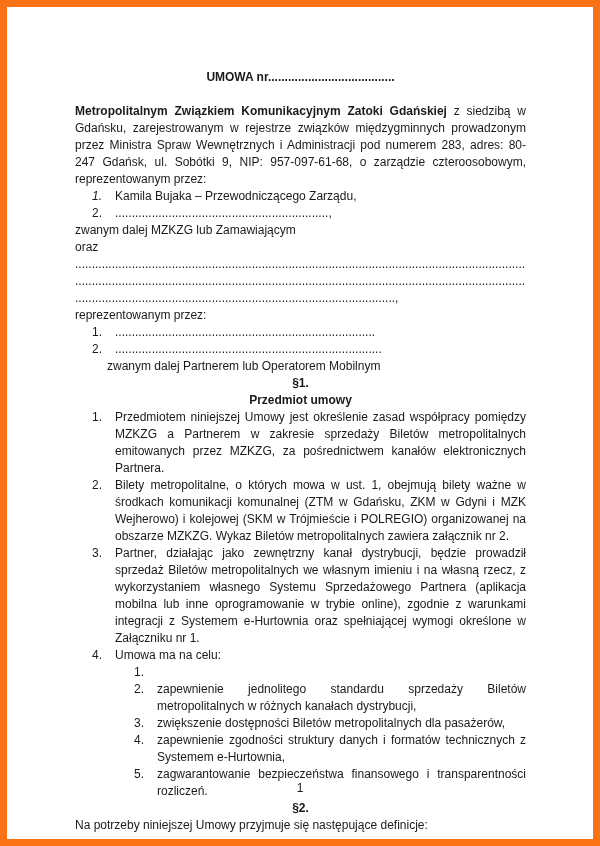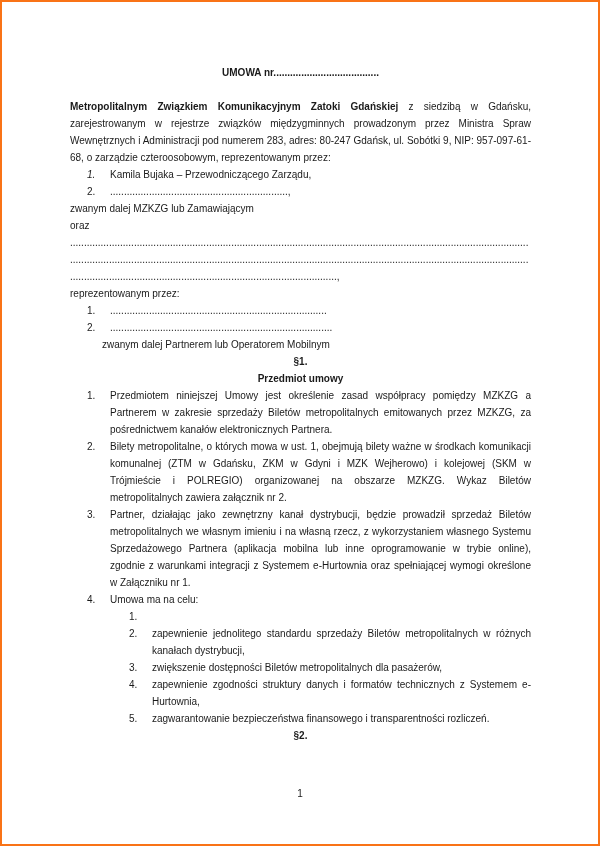--- a/index.html
+++ b/index.html
@@ -1,24 +1,24 @@
 <!DOCTYPE html>
 <html><head>
 <meta charset="utf-8">
 <style>
   html,body{margin:0;padding:0;background:#ffffff;}
   .page{
     position:relative;
     width:600px;height:846px;
     box-sizing:border-box;
     background:#ffffff;
-    border:2px solid #f97316;
+    border:7px solid #f97316;
     padding:62px 67px 0 68px;
     font-family:"Liberation Sans",sans-serif;
-    font-size:10px;
+    font-size:12px;
     line-height:17px;
     color:#1a1a1a;
     overflow:hidden;
   }
   .center{text-align:center;}
   .bold{font-weight:700;}
   .italic{font-style:italic;}
   .just{text-align:justify;}
   .gap-after{margin-bottom:17px;}
   .li{display:flex;}
@@ -105,16 +105,17 @@
   <div class="li l2">
     <span class="num">4.</span>
     <span class="litext">zapewnienie zgodności struktury danych i formatów technicznych z Systemem e-Hurtownia,</span>
   </div>
   <div class="li l2">
     <span class="num">5.</span>
     <span class="litext">zagwarantowanie bezpieczeństwa finansowego i transparentności rozliczeń.</span>
   </div>
 
   <div class="section-head">§2.</div>
+  <div>Na potrzeby niniejszej Umowy przyjmuje się następujące definicje:</div>
 
   <div class="page-number">1</div>
 
 </div>
 
 </body></html>

